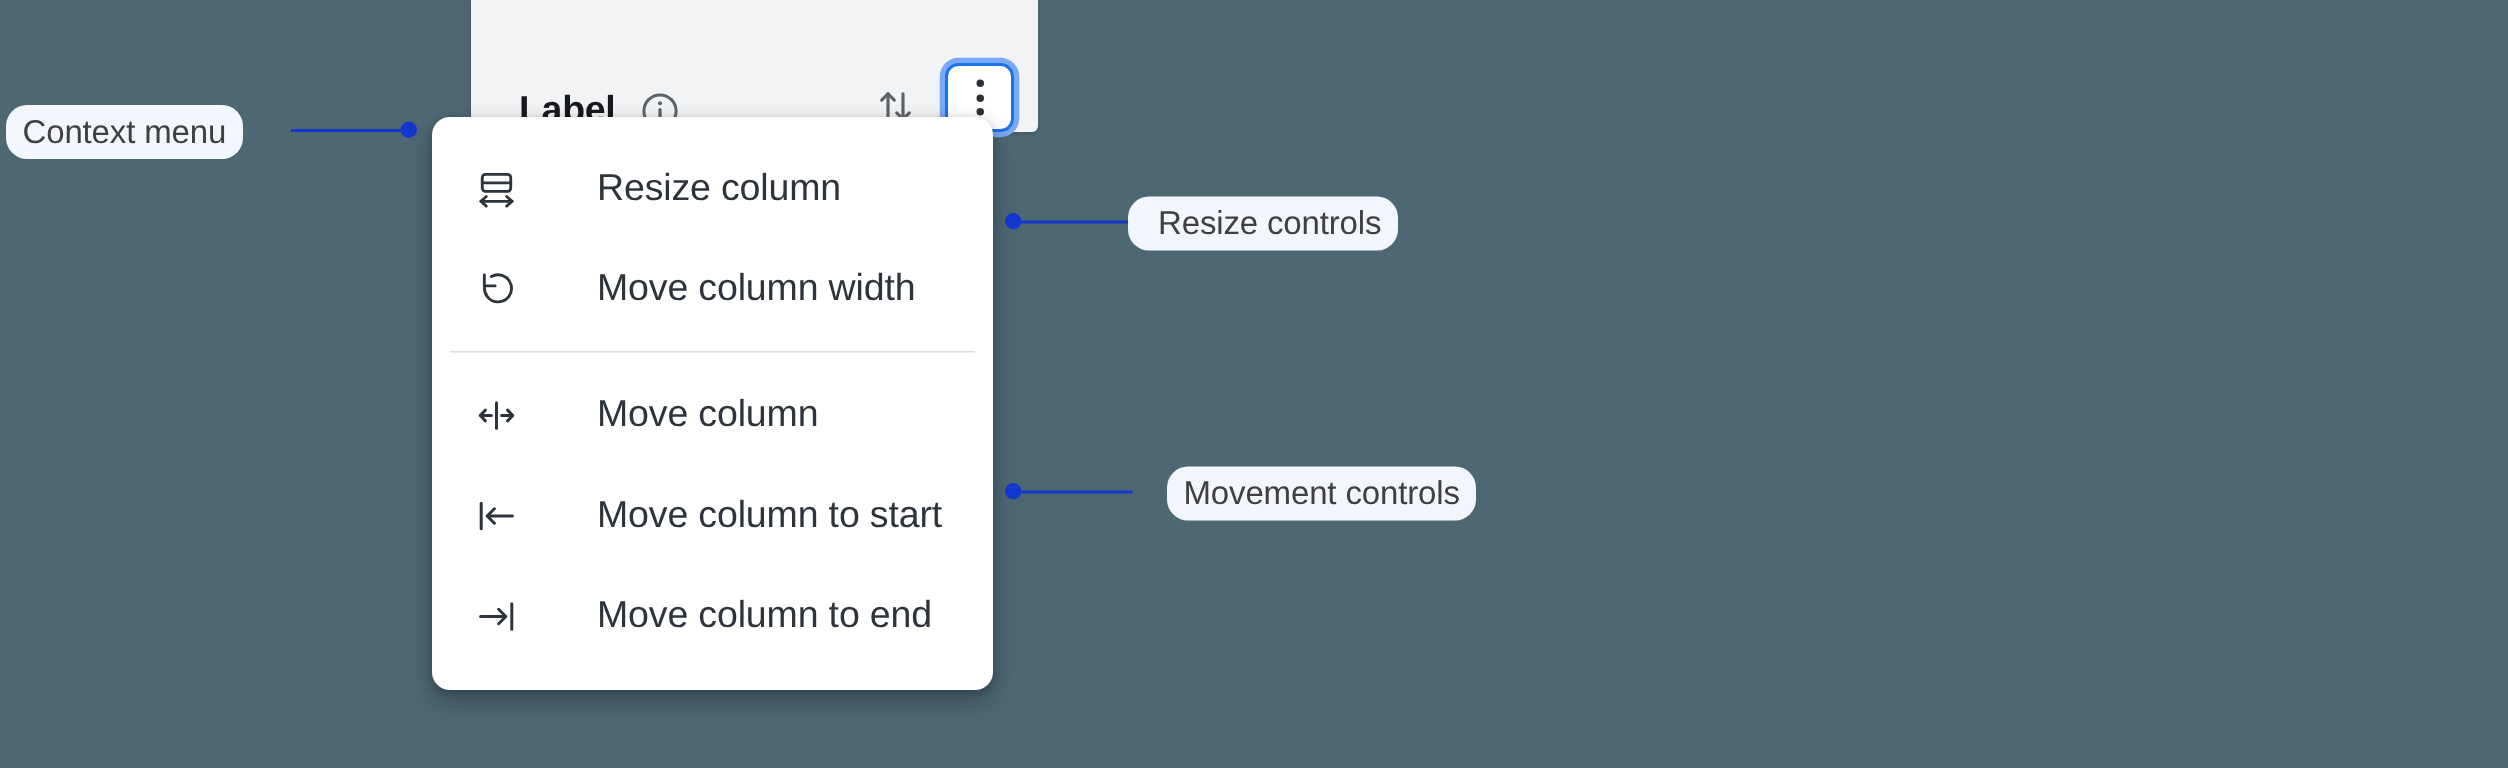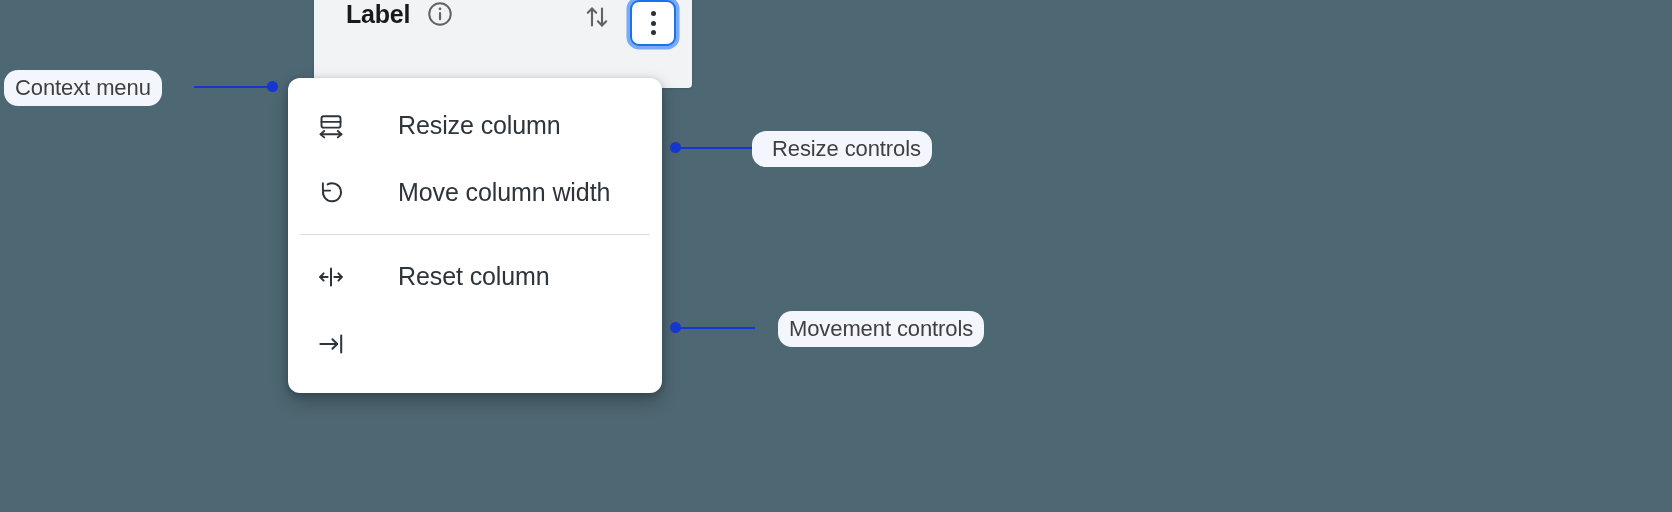--- a/index.html
+++ b/index.html
@@ -19,21 +19,21 @@
   #column-header {
     position: absolute;
     left: 314px;
     top: 0px;
     width: 378px;
     height: 88px;
     background: #f1f3f4;
     border-radius: 0 0 4px 4px;
     box-shadow: 0 1px 3px rgba(20,30,40,0.22);
     display: flex;
-    align-items: flex-start;
+    align-items: flex-end;
     box-sizing: border-box;
     padding: 0 16px 0 32px;
     z-index: 2;
   }
   #column-header .hdr-title {
     font-size: 25px;
     font-weight: bold;
     color: #17191c;
     letter-spacing: -0.2px;
   }
@@ -228,34 +228,47 @@
       <svg width="30" height="30" viewBox="0 0 30 30" fill="none">
         <g stroke="#2e343b" stroke-width="2" stroke-linecap="round" stroke-linejoin="round">
           <path d="M15 6.5 V23.5"></path>
           <path d="M11.6 15 H4.4"></path>
           <path d="M7.6 11.4 L4.2 15 L7.6 18.6"></path>
           <path d="M18.4 15 H25.6"></path>
           <path d="M22.4 11.4 L25.8 15 L22.4 18.6"></path>
         </g>
       </svg>
     </span>
-    <span class="mi-label">Reset column</span>
-  </div>
-
+    <span class="mi-label">Move column</span>
+  </div>
+
+  <div class="menu-item">
+    <span class="mi-icon">
+      <svg width="30" height="30" viewBox="0 0 30 30" fill="none">
+        <g stroke="#2e343b" stroke-width="2" stroke-linecap="round" stroke-linejoin="round">
+          <path d="M4.8 6.5 V23.5"></path>
+          <path d="M25.6 15 H9.2"></path>
+          <path d="M13.6 10.2 L8.8 15 L13.6 19.8"></path>
+        </g>
+      </svg>
+    </span>
+    <span class="mi-label">Move column to start</span>
+  </div>
 
   <div class="menu-item">
     <span class="mi-icon">
       <svg width="30" height="30" viewBox="0 0 30 30" fill="none">
         <g stroke="#2e343b" stroke-width="2" stroke-linecap="round" stroke-linejoin="round">
           <path d="M25.2 6.5 V23.5"></path>
           <path d="M4.4 15 H20.8"></path>
           <path d="M16.4 10.2 L21.2 15 L16.4 19.8"></path>
         </g>
       </svg>
     </span>
+    <span class="mi-label">Move column to end</span>
   </div>
 
 </div>
 
 <div id="anno-context-chip" class="anno-chip">Context menu</div>
 <div id="anno-context-line" class="anno-line"></div>
 <div id="anno-context-dot" class="anno-dot"></div>
 
 <div id="anno-resize-chip" class="anno-chip">Resize controls</div>
 <div id="anno-resize-line" class="anno-line"></div>

